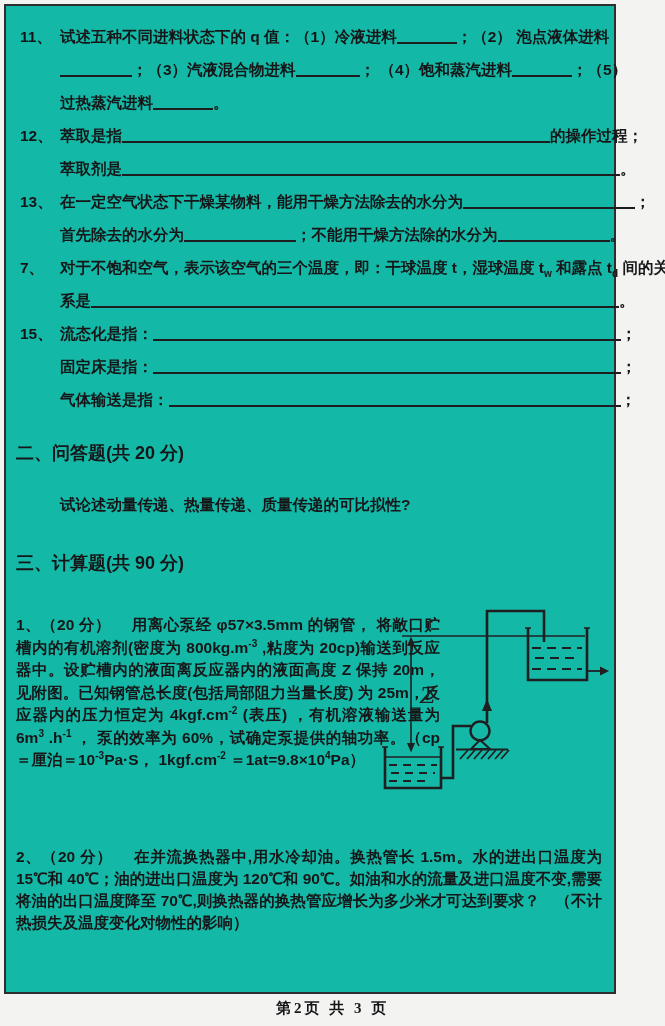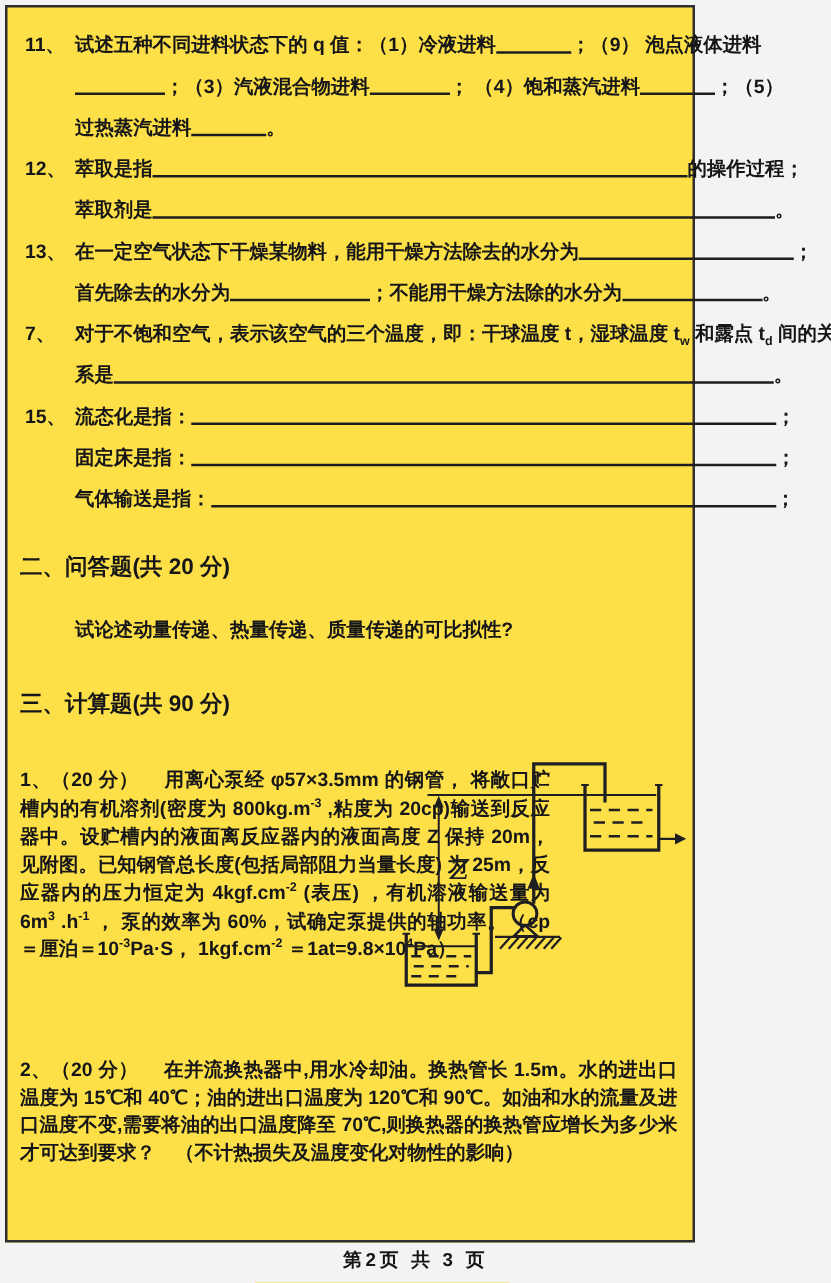--- a/index.html
+++ b/index.html
@@ -4,22 +4,22 @@
 <style>
   html,body{margin:0;padding:0;}
   body{
     width:665px;height:1026px;position:relative;
     background:#f3f3f1;
     font-family:"Liberation Sans",sans-serif;
     color:#161618;font-weight:bold;
     overflow:hidden;
   }
   .frame{
-    position:absolute;left:4px;top:4px;width:552px;height:990px;
-    box-sizing:border-box;border:2px solid #2e2e30;background:#fde047;
+    position:absolute;left:4px;top:4px;width:612px;height:990px;
+    box-sizing:border-box;border:2px solid #2e2e30;background:#14b8a6;
     padding:14px 10px 0 10px;
   }
   .q-row{display:flex;font-size:15.5px;line-height:33px;}
   .q-num{flex:none;width:40px;margin-left:4px;}
   .q-body{flex:1;min-width:0;}
   .q-line{white-space:nowrap;}
   .blank{
     display:inline-block;height:12px;margin-bottom:-2px;
     border-bottom:2px solid #1d1d1f;
   }
@@ -28,33 +28,33 @@
   .section-heading{font-size:18px;line-height:22px;margin:0;}
   .h-qa{margin-top:26px;}
   .essay{font-size:15.5px;line-height:22px;margin:30px 0 0 44px;}
   .h-calc{margin-top:36px;}
   .calc{position:relative;margin-top:26px;min-height:232px;}
   .p1{width:424px;font-size:15.5px;line-height:22.5px;text-align:justify;padding-top:14px;}
   .p2{font-size:15.5px;line-height:22px;text-align:justify;margin-top:14px;padding-right:2px;}
   .diagram{position:absolute;right:-6px;top:0;}
   .footer{
     position:absolute;left:0;top:999px;width:665px;text-align:center;
-    font-size:15px;letter-spacing:3px;
+    font-size:15px;letter-spacing:3px;font-family:Liberation Serif, serif;
   }
 </style>
 </head>
 <body>
 
 <div class="frame">
 
   <div>
       <div class="q-row">
         <div class="q-num">11、</div>
         <div class="q-body">
-          <div class="q-line"><span>试述五种不同进料状态下的 q 值：（1）冷液进料</span><span class="blank" style="width: 60px;"></span><span>；（9） 泡点液体进料</span></div>
+          <div class="q-line"><span>试述五种不同进料状态下的 q 值：（1）冷液进料</span><span class="blank" style="width: 60px;"></span><span>；（2） 泡点液体进料</span></div>
           <div class="q-line"><span class="blank" style="width: 72px;"></span><span>；（3）汽液混合物进料</span><span class="blank" style="width: 64px;"></span><span>； （4）饱和蒸汽进料</span><span class="blank" style="width: 60px;"></span><span>；（5）</span></div>
           <div class="q-line"><span>过热蒸汽进料</span><span class="blank" style="width: 60px;"></span><span>。</span></div>
         </div>
       </div>
       <div class="q-row">
         <div class="q-num">12、</div>
         <div class="q-body">
           <div class="q-line"><span>萃取是指</span><span class="blank" style="width: 428px;"></span><span>的操作过程；</span></div>
           <div class="q-line"><span>萃取剂是</span><span class="blank" style="width: 498px;"></span><span>。</span></div>
         </div>

